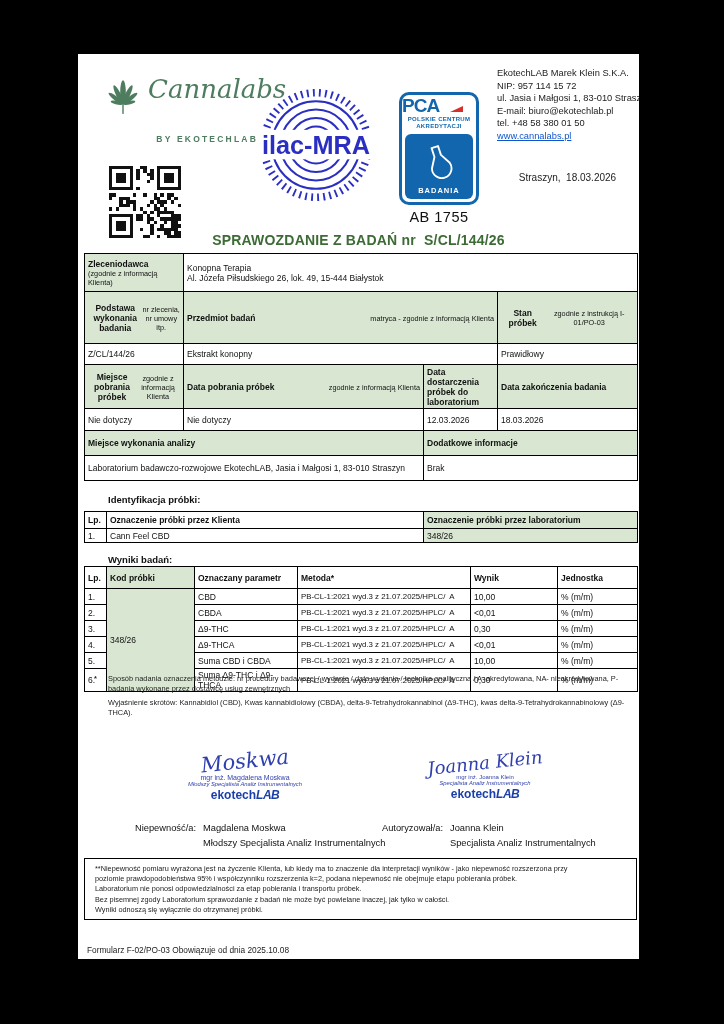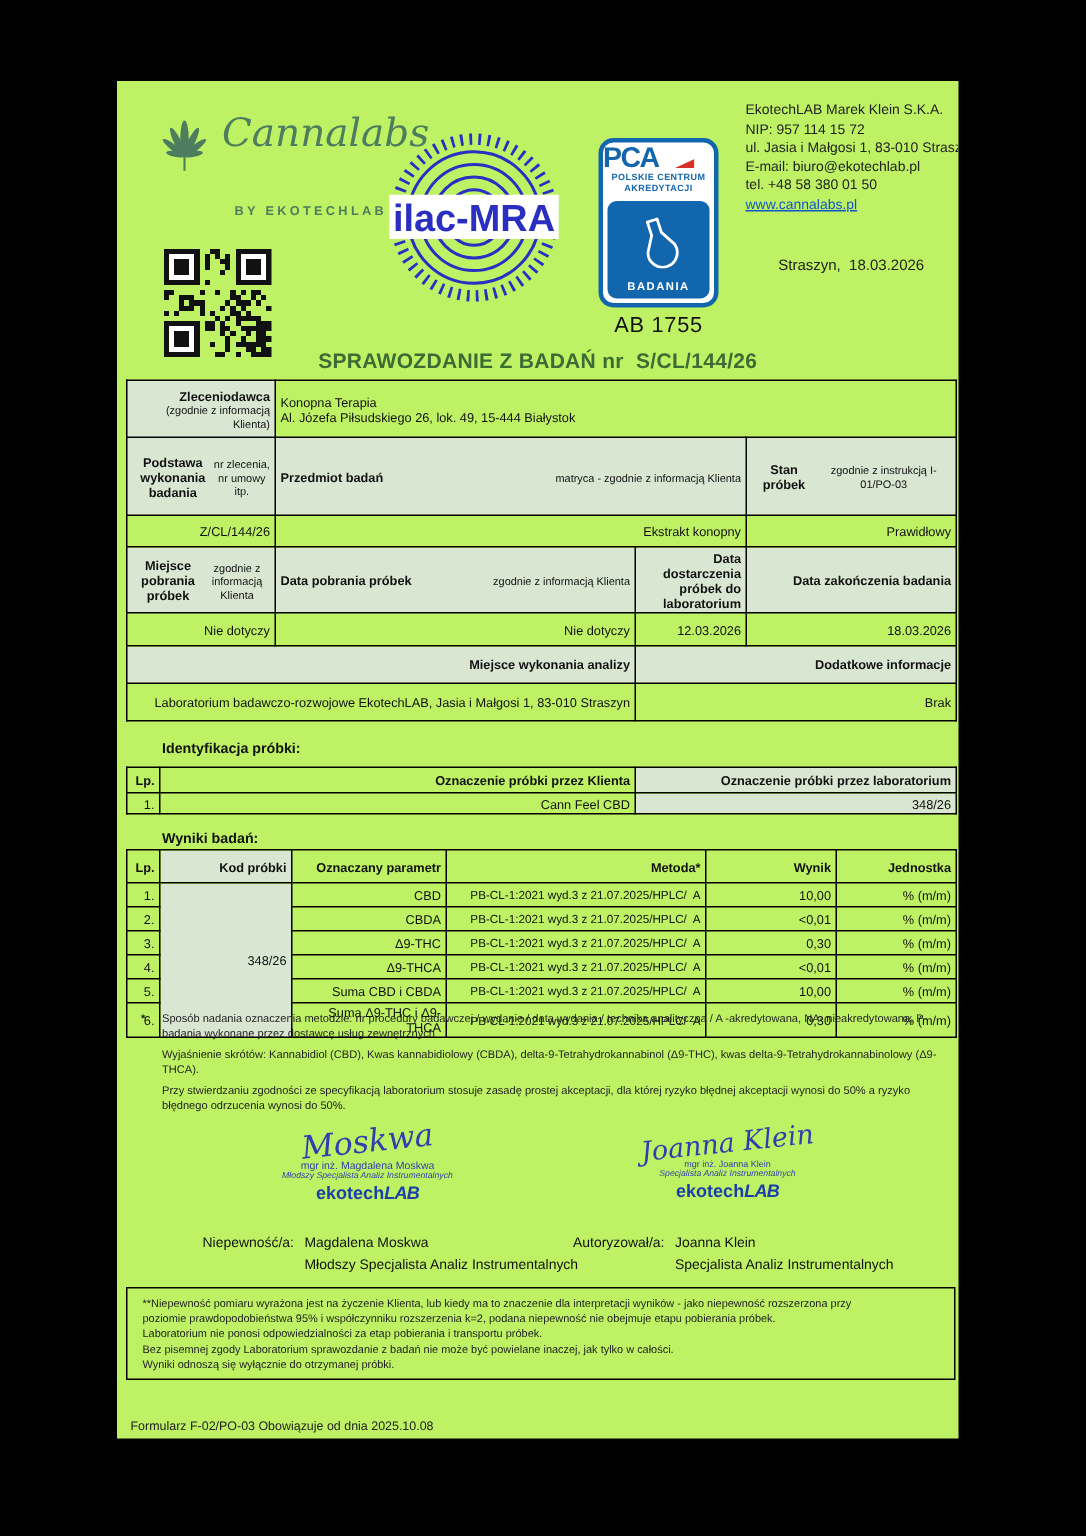--- a/index.html
+++ b/index.html
@@ -1,18 +1,18 @@
 <!DOCTYPE html>
 <html><head>
 <meta charset="utf-8">
 <style>
   * { margin:0; padding:0; box-sizing:border-box; }
   html,body { width:724px; height:1024px; background:#000; font-family:"Liberation Sans", sans-serif; }
   .stage { position:relative; width:724px; height:1024px; background:#000; overflow:hidden; }
-  .page { position:absolute; left:78px; top:54px; width:561px; height:905px; background:#bef264; overflow:hidden; }
+  .page { position:absolute; left:78px; top:54px; width:561px; height:905px; background:#ffffff; overflow:hidden; }
 
   
   .brand { position:absolute; left:24px; top:22px; width:156px; }
   .brand-top { display:flex; align-items:flex-start; gap:4px; }
   .brand-script { font-family:"DejaVu Serif", serif; font-style:italic; font-size:26px; color:#4d7c5f; line-height:1; white-space:nowrap; }
   .brand-tagline { font-size:8.5px; letter-spacing:2.2px; color:#4d7c5f; font-weight:bold; text-align:right; margin-top:2px; }
   .ilac { position:absolute; left:179px; top:30px; width:118px; height:122px; }
   .qr { position:absolute; left:31px; top:112px; width:72px; height:72px; }
   .pca-badge { position:absolute; left:321px; top:38px; width:80px; height:113px; border:3px solid #1266ad; border-radius:10px; background:#fff; display:flex; flex-direction:column; }
   .pca-acronym { position:relative; text-align:left; font-size:19px; font-weight:bold; color:#1266ad; letter-spacing:-1px; line-height:1.05; margin-top:1px; }
@@ -26,21 +26,21 @@
   .company a { color:#1155cc; text-decoration:underline; }
   .place-date { position:absolute; left:420px; top:118px; width:139px; font-size:10px; color:#222; white-space:pre; text-align:center; }
 
   
   .title { position:absolute; left:0; top:178px; width:100%; text-align:center; font-size:14px; font-weight:bold; color:#3d6b35; white-space:pre; letter-spacing:.2px; }
 
   
   table { border-collapse:collapse; table-layout:fixed; width:553px; }
   td { border:1px solid #000; font-size:8.5px; color:#111; overflow:hidden; padding:1px 3px; vertical-align:middle; }
   .green { background:#d9e7d2; }
-  .c { text-align:right; }
+  .c { text-align:left; }
   .b { font-weight:bold; }
   .sub { font-size:7.3px; font-weight:normal; }
   .hdr-split { display:flex; justify-content:space-between; align-items:center; height:100%; padding:3px 0 2px 0; text-align:center; }
   .tbl-main { position:absolute; left:6px; top:199px; }
   .cell-client { display:flex; flex-direction:column; justify-content:flex-start; height:100%; padding:2px 0; }
   .tbl-ident { position:absolute; left:6px; top:457px; }
   .tbl-results { position:absolute; left:6px; top:512px; }
   .sec-heading { position:absolute; left:30px; font-size:9.5px; font-weight:bold; color:#111; }
 
   
@@ -425,21 +425,20 @@
       </tr>
     </tbody>
       </table>
 
     <div class="footnotes">
       <div class="fn-row">
         <span class="fn-ast">*</span>
         <div>Sposób nadania oznaczenia metodzie: nr procedury badawczej / wydanie / data wydania / technika analityczna / A -akredytowana, NA- nieakredytowana, P-badania wykonane przez dostawcę usług zewnętrznych</div>
       </div>
       <div class="fn-block">Wyjaśnienie skrótów: Kannabidiol (CBD), Kwas kannabidiolowy (CBDA), delta-9-Tetrahydrokannabinol (Δ9-THC), kwas delta-9-Tetrahydrokannabinolowy (Δ9-THCA).</div>
-      <div class="fn-block">Przy stwierdzaniu zgodności ze specyfikacją laboratorium stosuje zasadę prostej akceptacji, dla której ryzyko błędnej akceptacji wynosi do 50% a ryzyko błędnego odrzucenia wynosi do 50%.</div>
     </div>
 
     <div class="stamp" style="left:72px; top:697px">
       <div class="stamp-script">Moskwa</div>
       <div class="stamp-name">mgr inż. Magdalena Moskwa</div>
       <div class="stamp-role">Młodszy Specjalista Analiz Instrumentalnych</div>
       <div class="stamp-logo"><span>ekotech</span><span class="lab">LAB</span></div>
     </div>
     <div class="stamp" style="left:312px; top:700px">
       <div class="stamp-script" style="font-size:18px">Joanna Klein</div>

